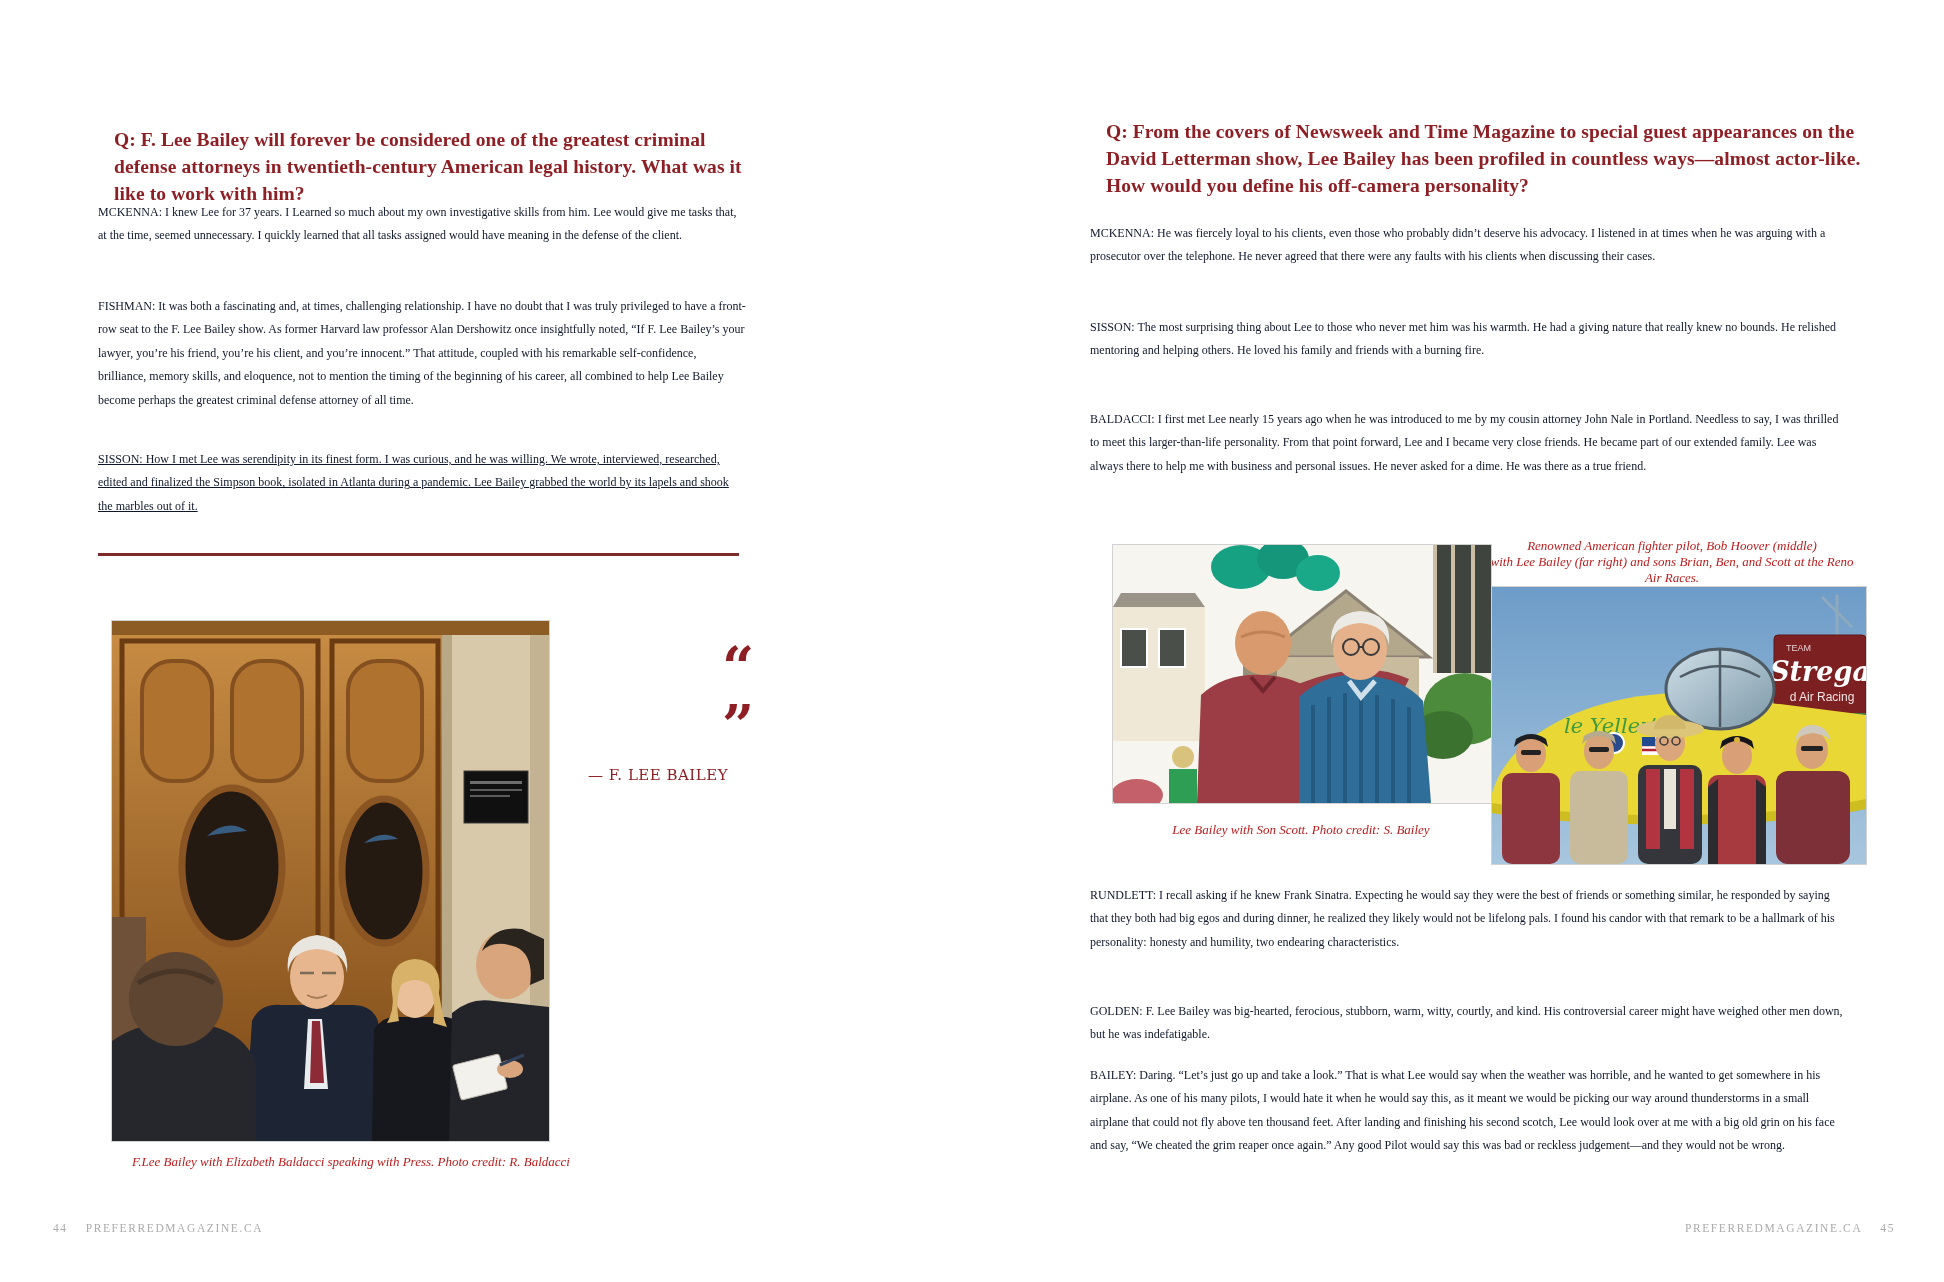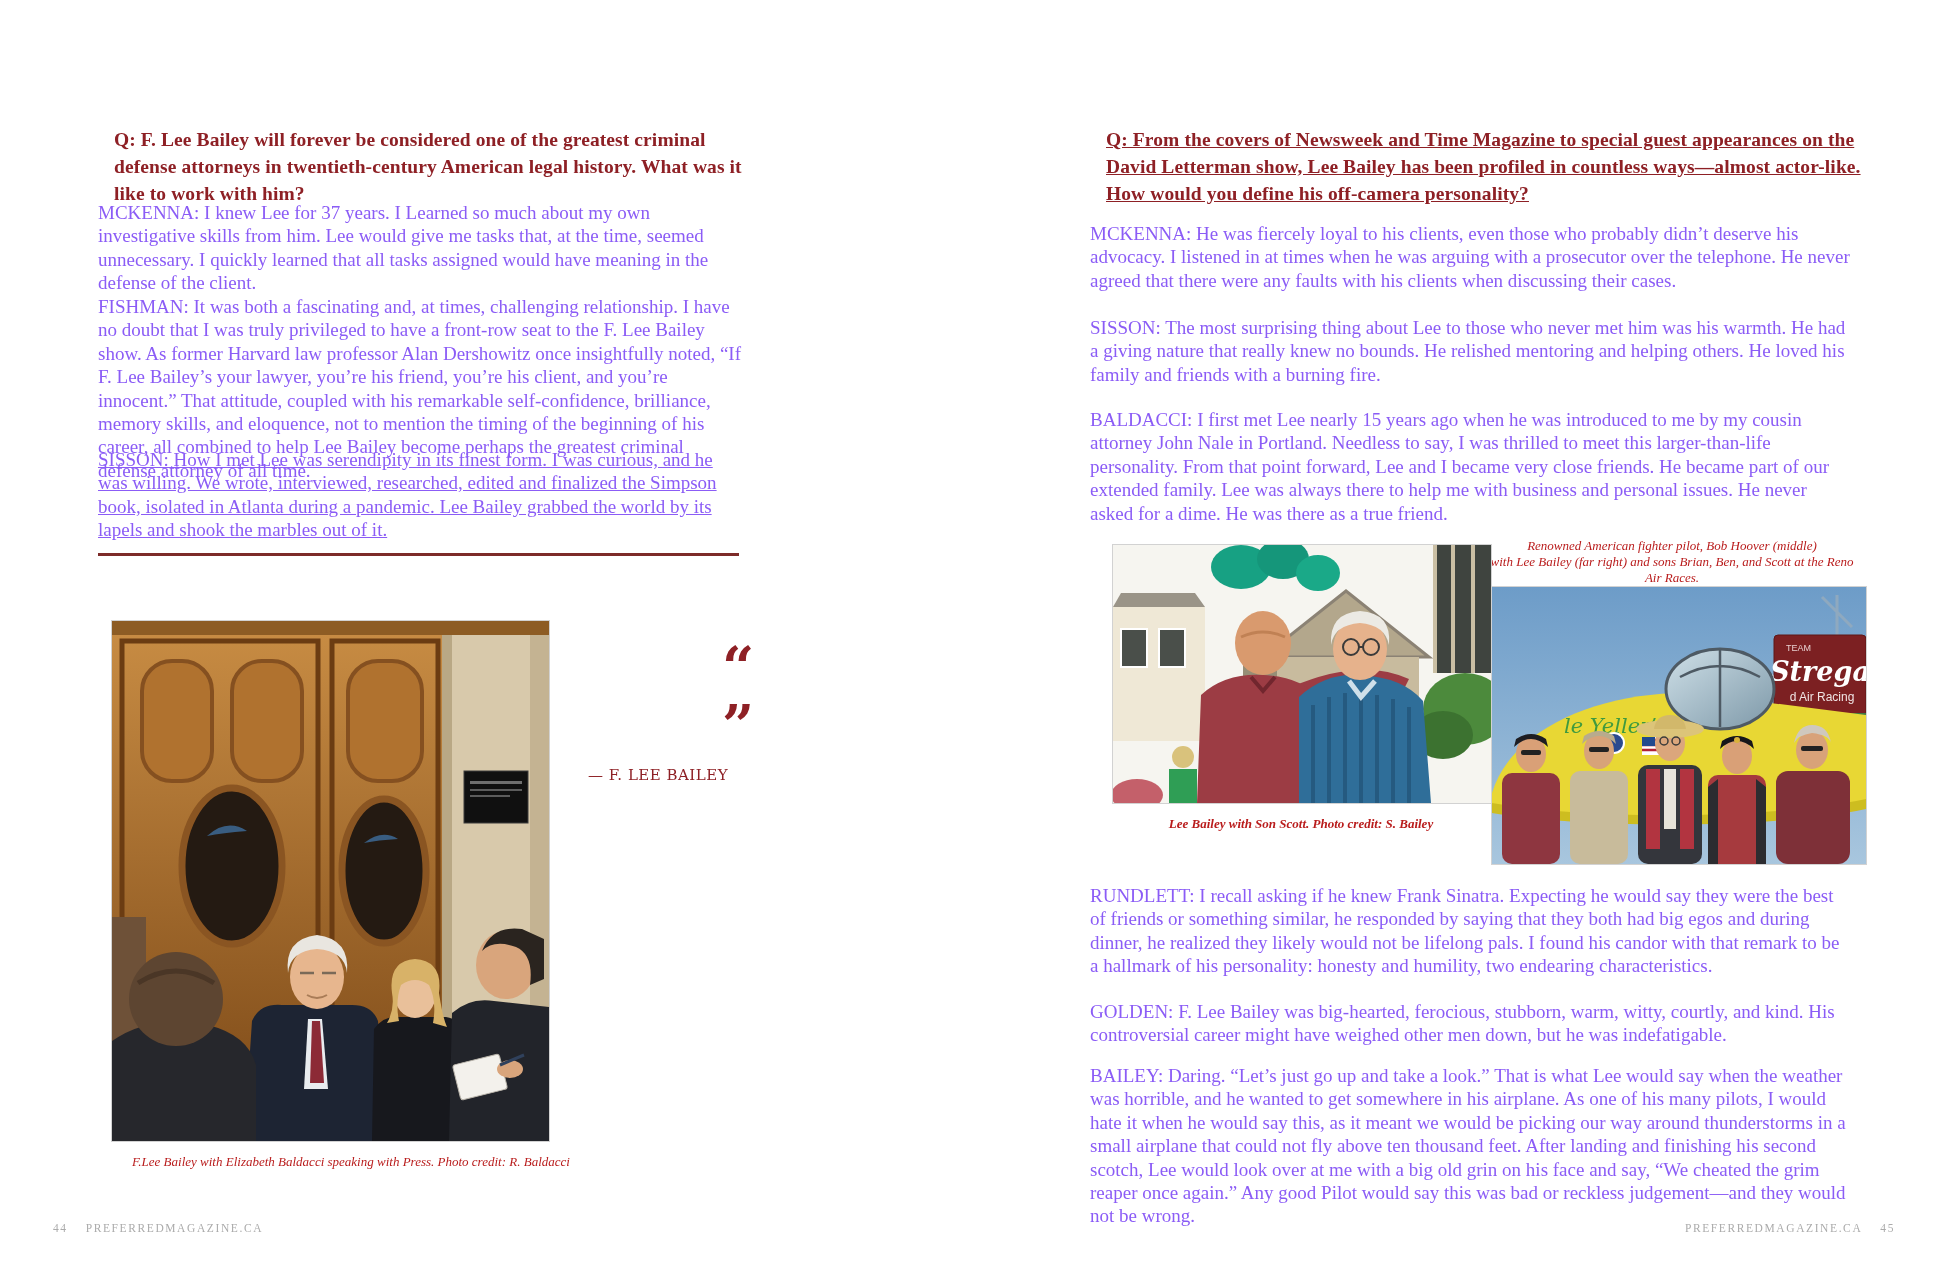--- a/index.html
+++ b/index.html
@@ -5,22 +5,22 @@
   html,body{margin:0;padding:0;background:#e8e8e8;}
   .spread{
     position:relative;width:1944px;height:1282px;background:#ffffff;
     font-family:"Liberation Serif","DejaVu Serif",serif;overflow:hidden;
   }
   .question{
     position:absolute;margin:16px;font-weight:bold;color:#8e2025;
     font-size:19.5px;line-height:27px;letter-spacing:.1px;
   }
   .body-p{
-    position:absolute;margin:0;color:#8b5cf6;
-    font-size:19px;line-height:23.4px;
+    position:absolute;margin:0;color:#0f172a;
+    font-size:12px;line-height:23.4px;
   }
   .divider{position:absolute;height:3px;background:#7d2b29;border:0;margin:0;}
   figure{margin:0;padding:8px;}
   .photo-caption{
     font-style:italic;color:#b91c1c;font-size:13px;line-height:16px;
     text-align:center;white-space:pre-line;
   }
   .pullquote{position:absolute;color:#8e2025;}
   .qmark{
     font-family:"DejaVu Serif","Liberation Serif",serif;font-weight:bold;
@@ -135,21 +135,21 @@
     </aside>
 
     <div class="footer" style="left:53px;">
       <span>44</span>
       <span>PREFERREDMAGAZINE.CA</span>
     </div>
   </section>
 
   <section>
 
-    <h2 class="question" style="left:1090px;top:110px;width:762px;text-decoration:underline;">Q: From the covers of Newsweek and Time Magazine to special guest appearances on the David Letterman show, Lee Bailey has been profiled in countless ways—almost actor-like. How would you define his off-camera personality?</h2>
+    <h2 class="question" style="left:1090px;top:102px;width:762px;">Q: From the covers of Newsweek and Time Magazine to special guest appearances on the David Letterman show, Lee Bailey has been profiled in countless ways—almost actor-like. How would you define his off-camera personality?</h2>
 
     <p class="body-p" style="left:1090px;top:222px;width:760px;">MCKENNA: He was fiercely loyal to his clients, even those who probably didn’t deserve his advocacy. I listened in at times when he was arguing with a prosecutor over the telephone. He never agreed that there were any faults with his clients when discussing their cases.</p>
 
     <p class="body-p" style="left:1090px;top:316px;width:760px;">SISSON: The most surprising thing about Lee to those who never met him was his warmth. He had a giving nature that really knew no bounds. He relished mentoring and helping others. He loved his family and friends with a burning fire.</p>
 
     <p class="body-p" style="left:1090px;top:408px;width:760px;">BALDACCI: I first met Lee nearly 15 years ago when he was introduced to me by my cousin attorney John Nale in Portland. Needless to say, I was thrilled to meet this larger-than-life personality. From that point forward, Lee and I became very close friends. He became part of our extended family. Lee was always there to help me with business and personal issues. He never asked for a dime. He was there as a true friend.</p>
 
     <div class="caption-above photo-caption" style="left:1488px;top:538px;width:368px;">Renowned American fighter pilot, Bob Hoover (middle)
 with Lee Bailey (far right) and sons Brian, Ben, and Scott at the Reno Air Races.</div>
 
@@ -203,21 +203,21 @@
           <path d="M186,152 q26,-24 60,-22 q44,2 64,26 l8,102 l-132,0 z" fill="#2f6e99"></path>
           <path d="M200,160 v98 M216,152 v106 M232,148 v110 M248,148 v110 M264,150 v108 M280,154 v104 M296,162 v96" stroke="#255a80" stroke-width="4"></path>
           <path d="M236,136 l12,16 l14,-16" fill="none" stroke="#cfe0ea" stroke-width="5"></path>
           <ellipse cx="247" cy="104" rx="27" ry="31" fill="#e6b28c"></ellipse>
           <path d="M218,100 q-2,-32 29,-34 q32,2 29,34 q-4,-20 -29,-22 q-26,2 -29,22z" fill="#eceae4"></path>
           <circle cx="238" cy="102" r="8" fill="none" stroke="#3a3a3a" stroke-width="2"></circle>
           <circle cx="258" cy="102" r="8" fill="none" stroke="#3a3a3a" stroke-width="2"></circle>
           <path d="M246,102 h4" stroke="#3a3a3a" stroke-width="2"></path>
         </g>
       </svg>
-      <figcaption class="photo-caption" style="margin-top:12px;font-weight:bold;">Lee Bailey with Son Scott. Photo credit: S. Bailey</figcaption>
+      <figcaption class="photo-caption" style="margin-top:18px;">Lee Bailey with Son Scott. Photo credit: S. Bailey</figcaption>
     </figure>
 
     <figure class="photo-frame" style="left:1483px;top:578px;width:374px;">
       <svg width="374" height="277" viewBox="0 0 374 277">
         <defs>
           <linearGradient id="sky" x1="0" y1="0" x2="0" y2="1">
             <stop offset="0" stop-color="#6d9cc8"></stop>
               <stop offset="1" stop-color="#a8c6de"></stop>
           </linearGradient>
           <linearGradient id="canopy" x1="0" y1="0" x2="1" y2="1">

